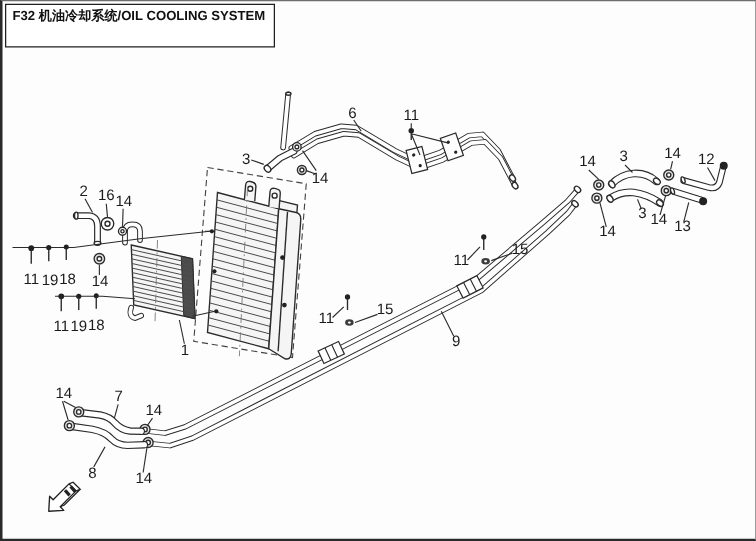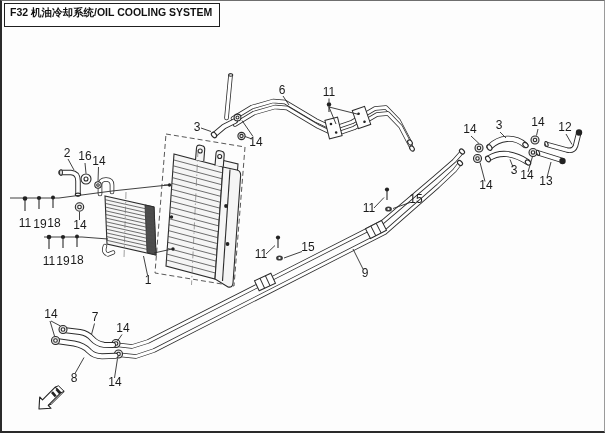--- a/index.html
+++ b/index.html
@@ -1,21 +1,21 @@
 <!DOCTYPE html>
 <html><head>
 <meta charset="utf-8">
 <style>
   html,body{margin:0;padding:0;background:#fff;}
   .page{position:relative;width:605px;height:433px;background:#fdfdfd;overflow:hidden;
         box-sizing:border-box;border-left:2px solid #2a2a2a;border-bottom:2px solid #2a2a2a;
         border-top:1px solid #6e6e6e;border-right:1px solid #9a9a9a;
         font-family:"Liberation Sans",sans-serif;}
   .title-box{position:absolute;left:2px;top:2px;border:1.5px solid #1f1f1f;background:#fff;
-        padding:2px 7px 6px 5px;font-size:10.5px;font-weight:bold;color:#111;white-space:nowrap;z-index:5;}
+        padding:2px 7px 17px 5px;font-size:10.5px;font-weight:bold;color:#111;white-space:nowrap;z-index:5;}
   svg{position:absolute;left:0;top:0;}
   .tube-o{fill:none;stroke:#2b2b2b;stroke-linejoin:round;stroke-linecap:round}
   .tube-i{fill:none;stroke:#fff;stroke-linejoin:round;stroke-linecap:round}
   .ld{fill:none;stroke:#2b2b2b;stroke-width:0.9}
   .thin{fill:none;stroke:#2b2b2b;stroke-width:1.1}
   .part{fill:#f5f5f5;stroke:#2b2b2b;stroke-width:1.1}
   .hw{fill:#e4e4e4;stroke:#2b2b2b;stroke-width:1.1}
   .ring{fill:#fff;stroke:#2b2b2b;stroke-width:1.1}
   .dk{fill:#222;stroke:none}
   .fins{fill:none;stroke:#4a4a4a;stroke-width:0.8}

